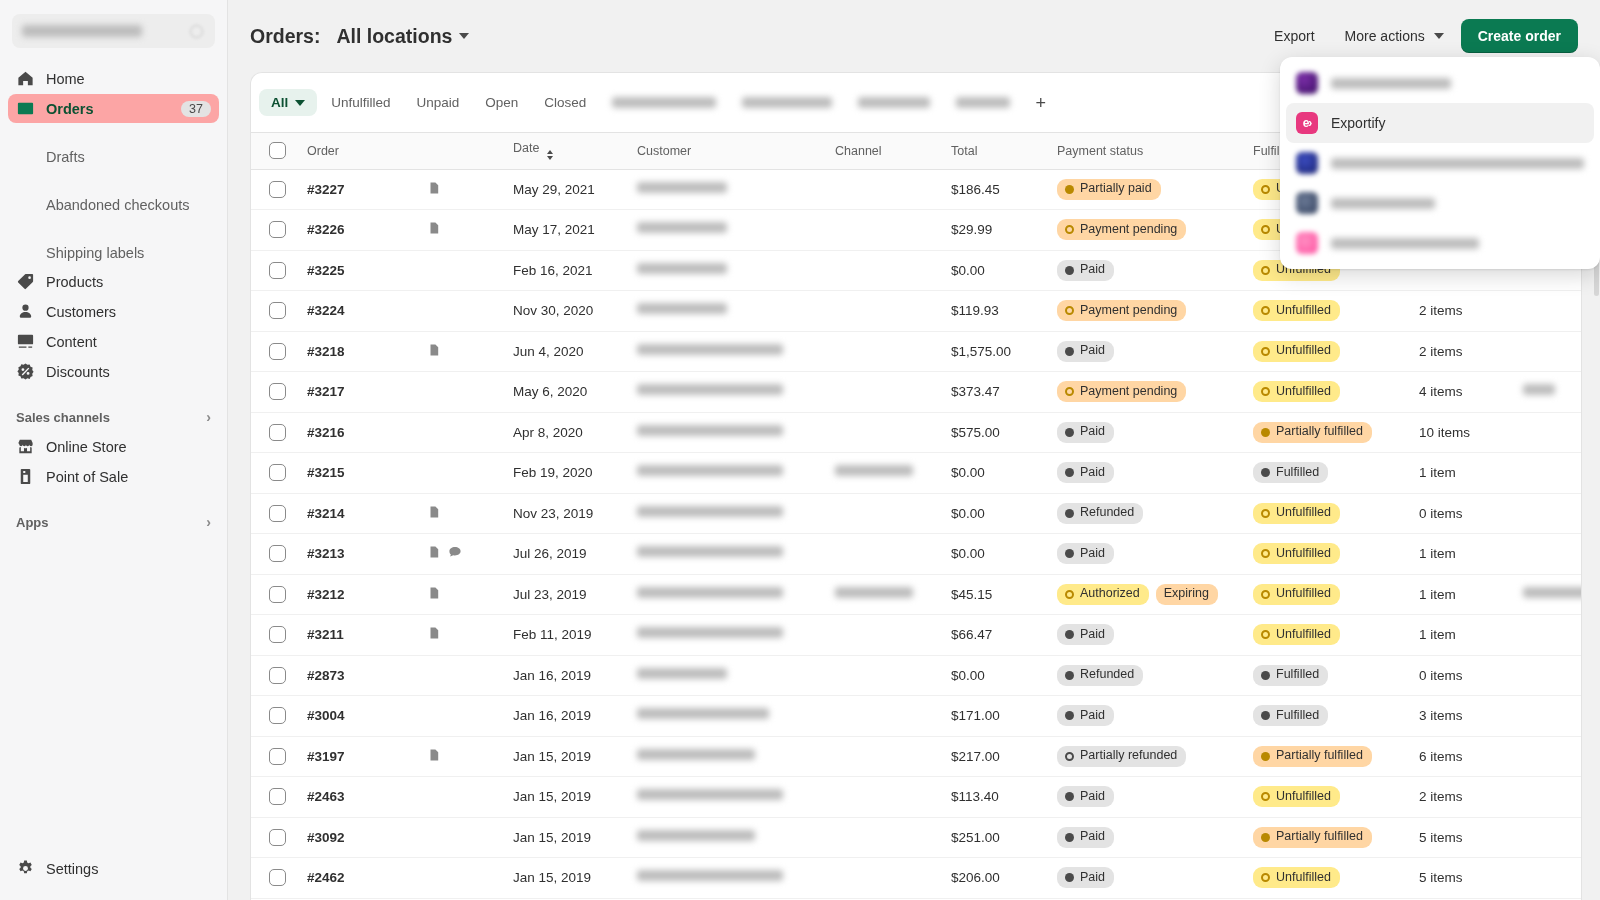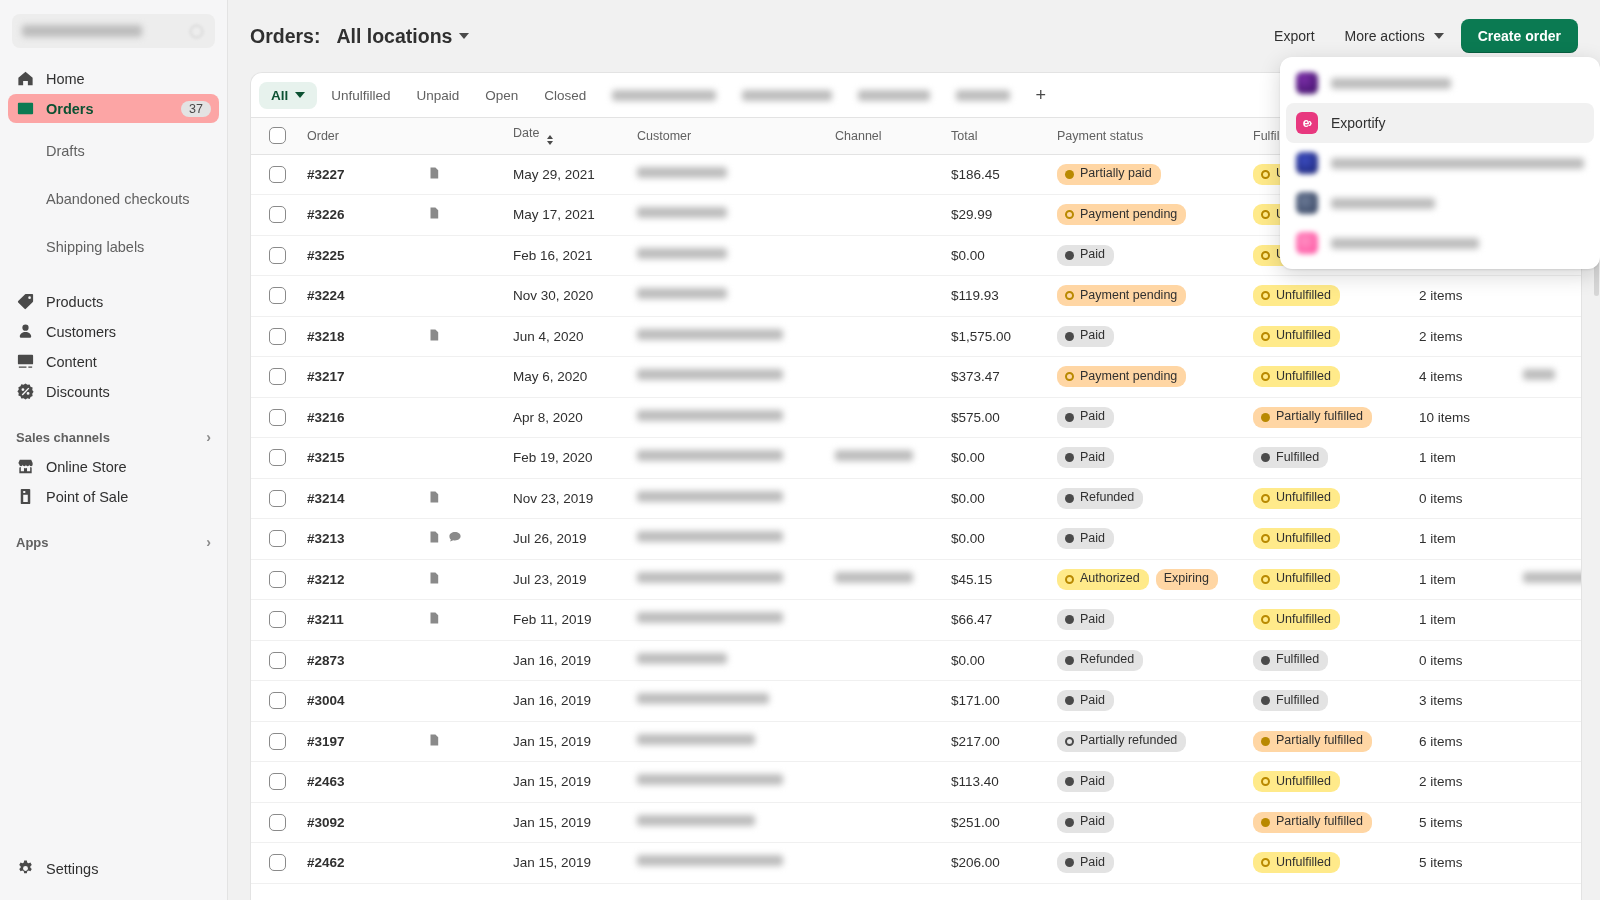--- a/index.html
+++ b/index.html
@@ -46,21 +46,21 @@
   }
   .nav-item .ico { width: 19px; height: 19px; flex: 0 0 19px; display:flex; align-items:center; justify-content:center; }
   .nav-item .ico svg { width: 19px; height: 19px; fill: #4a4a4a; }
   .nav-item.active { background: #fca5a5; color: #0c5132; font-weight: 600; }
   .nav-item.active .ico svg { fill: #0b7a52; }
   .nav-item .badge {
     margin-left: auto; font-size: 12.5px; color: #4a4a4a;
     background: #e3e3e3; border-radius: 8px; padding: 1px 8px; font-weight: 500;
   }
   .nav-sub {
-    padding-left: 38px; height: 28px; display: flex; align-items: flex-start;
+    padding-left: 38px; height: 28px; display: flex; align-items: center;
     font-size: 14.5px; color: #616161; cursor: pointer; margin-top: 20px;
   }
   .nav-section {
     display: flex; align-items: center; height: 30px;
     padding: 0 8px; margin-top: 16px; font-size: 13px; color: #616161; font-weight: 600;
     cursor: pointer;
   }
   .nav-section .chev { margin-left: auto; color: #8a8a8a; font-size: 14px; }
   .spacer { flex: 1; }
   .settings-row { margin-bottom: 16px; }
@@ -96,21 +96,21 @@
   }
 
   
   .card {
     margin: 0 18px 0 22px; background: #fff;
     border-radius: 12px 12px 0 0; border: 1px solid #e3e3e3; border-bottom: none;
     flex: 1; overflow: hidden; position: relative;
   }
   .tabbar {
     display: flex; align-items: center; gap: 2px;
-    height: 45px; padding: 0 8px; border-bottom: 1px solid #e3e3e3;
+    height: 60px; padding: 0 8px; border-bottom: 1px solid #e3e3e3;
   }
   .tab {
     font-size: 13.5px; color: #616161; padding: 6px 12px; border-radius: 8px;
     cursor: pointer; display: inline-flex; align-items: center; gap: 7px;
     white-space: nowrap;
   }
   .tab.active { background: #e7f2ed; color: #0c5132; font-weight: 600; }
   .tab.active .caret { border-top-color: #0c5132; }
   .tab.blur .blurtext { width: 104px; height: 11px; }
   .tab-add { font-size: 18px; color: #4a4a4a; padding: 3px 11px; cursor: pointer; line-height: 1; }
@@ -233,21 +233,21 @@
       <div class="nav-sub">
         <span>Drafts</span>
       </div>
       <div class="nav-sub">
         <span>Abandoned checkouts</span>
       </div>
       <div class="nav-sub">
         <span>Shipping labels</span>
       </div>
 
-      <div class="nav-item" style="margin-top:20px;">
+      <div class="nav-item" style="margin-top:0;">
         <span class="ico">
           <svg viewBox="0 0 20 20">
               <path d="M10.3 2H17a1 1 0 0 1 1 1v6.7a1 1 0 0 1-.3.7l-7.3 7.3a1 1 0 0 1-1.4 0l-6.7-6.7a1 1 0 0 1 0-1.4l7.3-7.3a1 1 0 0 1 .7-.3zm4 2.6a1.4 1.4 0 1 0 0 2.8 1.4 1.4 0 0 0 0-2.8z"></path>
             </svg>
         </span>
         <span>Products</span>
       </div>
 
       <div class="nav-item">
         <span class="ico">

